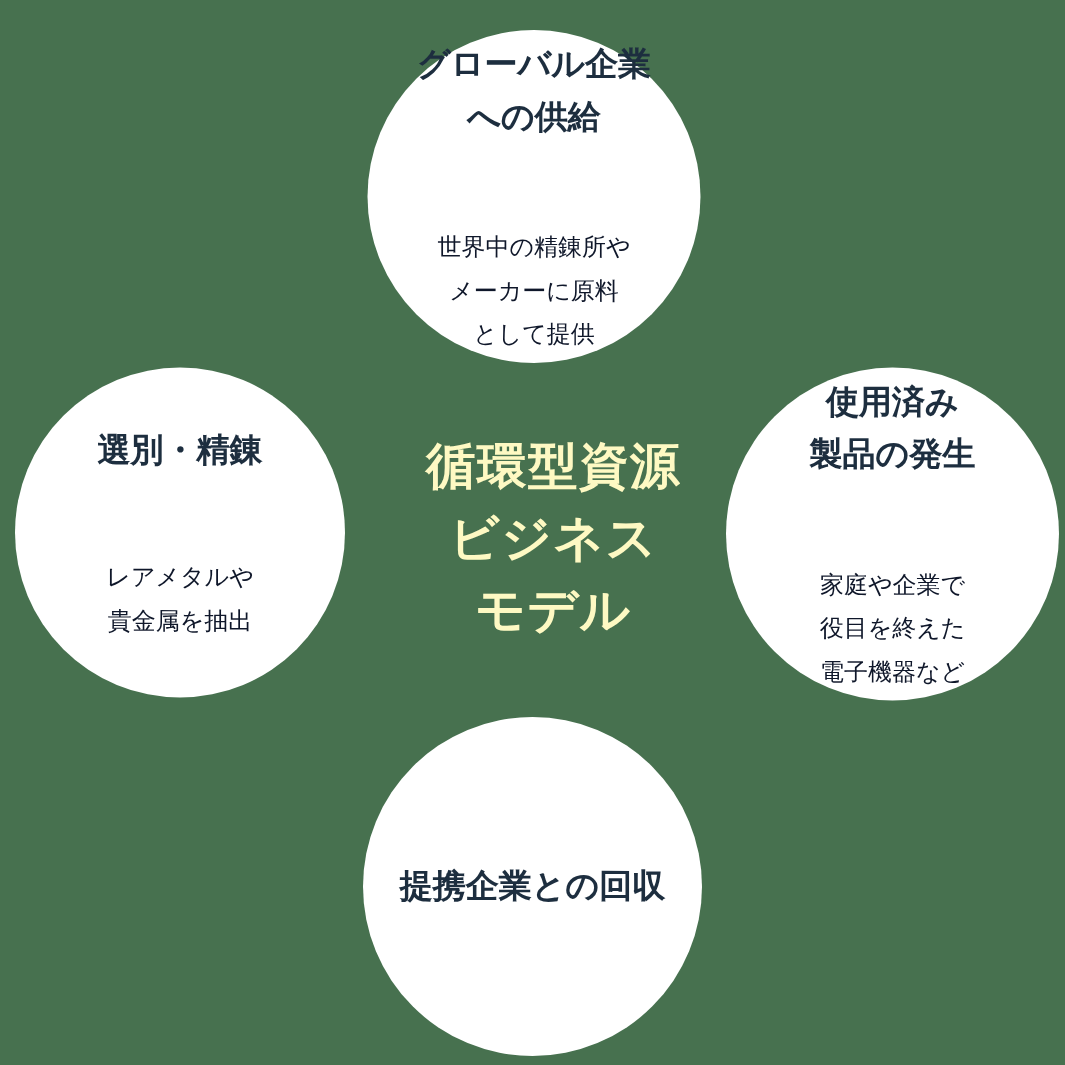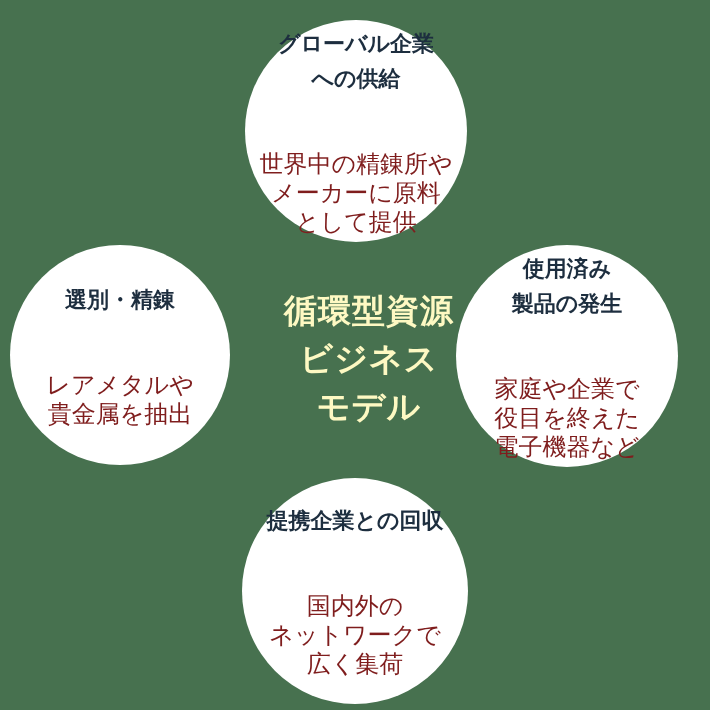--- a/index.html
+++ b/index.html
@@ -21,39 +21,39 @@
     border-radius: 50%;
     display: flex;
     flex-direction: column;
     align-items: center;
     justify-content: center;
     text-align: center;
     color: #1D2E3F;
     gap: 44px;
   }
   .circle-top    { left: 245px; top: 20px;  width: 222px; height: 222px; }
-  .circle-right  { left: 456px; top: 245px; width: 222px; height: 222px; align-items: center; }
+  .circle-right  { left: 484px; top: 245px; width: 222px; height: 222px; align-items: center; }
   .circle-bottom { left: 242px; top: 478px; width: 226px; height: 226px; align-items: center; }
   .circle-left   { left: 10px;  top: 245px; width: 220px; height: 220px; font-family: Liberation Serif, serif; }
 
   .circle-title {
     margin: 0;
     font-size: 22px;
     font-weight: bold;
     line-height: 35px;
     white-space: pre-line;
     color: #1D2E3F;
   }
   .circle-body {
     margin: 10px 0 0 0;
-    font-size: 24px;
+    font-size: 16px;
     font-weight: normal;
     line-height: 29px;
     white-space: pre-line;
-    color: #7f1d1d;
+    color: #0f172a;
   }
   .center-title {
     position: absolute;
     left: 0;
     right: 0;
     top: 287px;
     text-align: center;
     font-size: 33px;
     font-weight: bold;
     line-height: 48px;
@@ -79,23 +79,20 @@
   <div class="circle circle-right">
     <h3 class="circle-title">使用済み
 製品の発生</h3>
     <p class="circle-body">家庭や企業で
 役目を終えた
 電子機器など</p>
   </div>
 
   <div class="circle circle-bottom">
     <h3 class="circle-title">提携企業との回収</h3>
-    <p class="circle-body">国内外の
-ネットワークで
-広く集荷</p>
   </div>
 
   <div class="circle circle-left">
     <h3 class="circle-title">選別・精錬</h3>
     <p class="circle-body">レアメタルや
 貴金属を抽出</p>
   </div>
 
   <div class="center-title">循環型資源
 ビジネス

